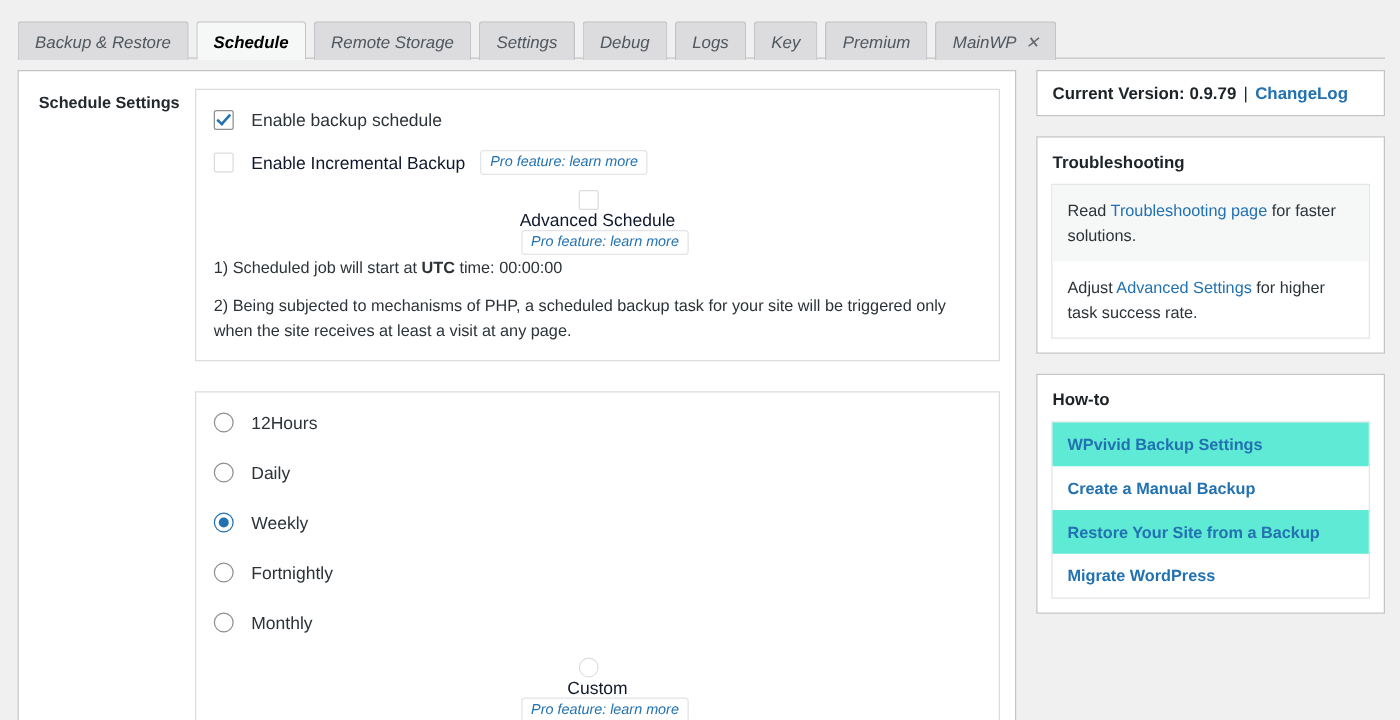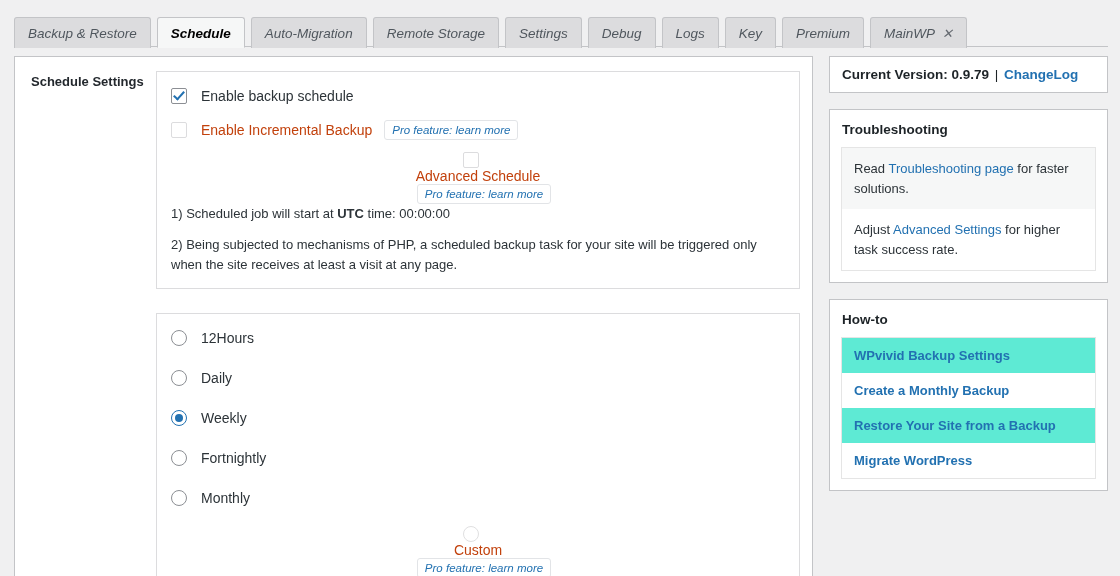--- a/index.html
+++ b/index.html
@@ -170,21 +170,21 @@
     content: "";
     position: absolute;
     left: 3px; top: 3px;
     width: 8px; height: 8px;
     border-radius: 50%;
     background: #2271b1;
   }
   .rd.dim { border-color: #e0e0e1; }
 
   .lbl { font-size: 14px; color: #2c3338; }
-  .lbl.dim { color: #c2410c; }
+  .lbl.dim { color: #0f172a; }
 
   .pro {
     display: inline-block;
     margin-left: 12px;
     padding: 3px 7px;
     font-size: 11.5px;
     color: #2271b1;
     background: #fff;
     border: 1px solid #e2e4e7;
     border-radius: 3px;
@@ -255,21 +255,20 @@
 </style>
 </head>
 <body>
 
 <div class="page">
 
   <div class="tabwrap">
     <div class="tabs" id="tabs">
         <div class="tab"><span>Backup &amp; Restore</span></div>
         <div class="tab active"><span>Schedule</span></div>
-        <div class="tab"><span>Auto-Migration</span></div>
         <div class="tab"><span>Remote Storage</span></div>
         <div class="tab"><span>Settings</span></div>
         <div class="tab"><span>Debug</span></div>
         <div class="tab"><span>Logs</span></div>
         <div class="tab"><span>Key</span></div>
         <div class="tab"><span>Premium</span></div>
         <div class="tab"><span>MainWP</span><span class="closex">✕</span></div>
       </div>
     <div class="tabline"></div>
   </div>
@@ -360,21 +359,21 @@
         <div class="sidelist" id="troublelist">
             <div class="sideitem alt"><span>Read </span><span class="lnk">Troubleshooting page</span><span> for faster solutions.</span></div>
             <div class="sideitem"><span>Adjust </span><span class="lnk">Advanced Settings</span><span> for higher task success rate.</span></div>
           </div>
       </div>
 
       <div class="sidebox">
         <div class="sidehead">How-to</div>
         <div class="sidelist" id="howlist">
             <div class="howitem alt">WPvivid Backup Settings</div>
-            <div class="howitem">Create a Monthly Backup</div>
+            <div class="howitem">Create a Manual Backup</div>
             <div class="howitem alt">Restore Your Site from a Backup</div>
             <div class="howitem">Migrate WordPress</div>
           </div>
       </div>
 
     </div>
   </div>
 </div>
 
 </body></html>

